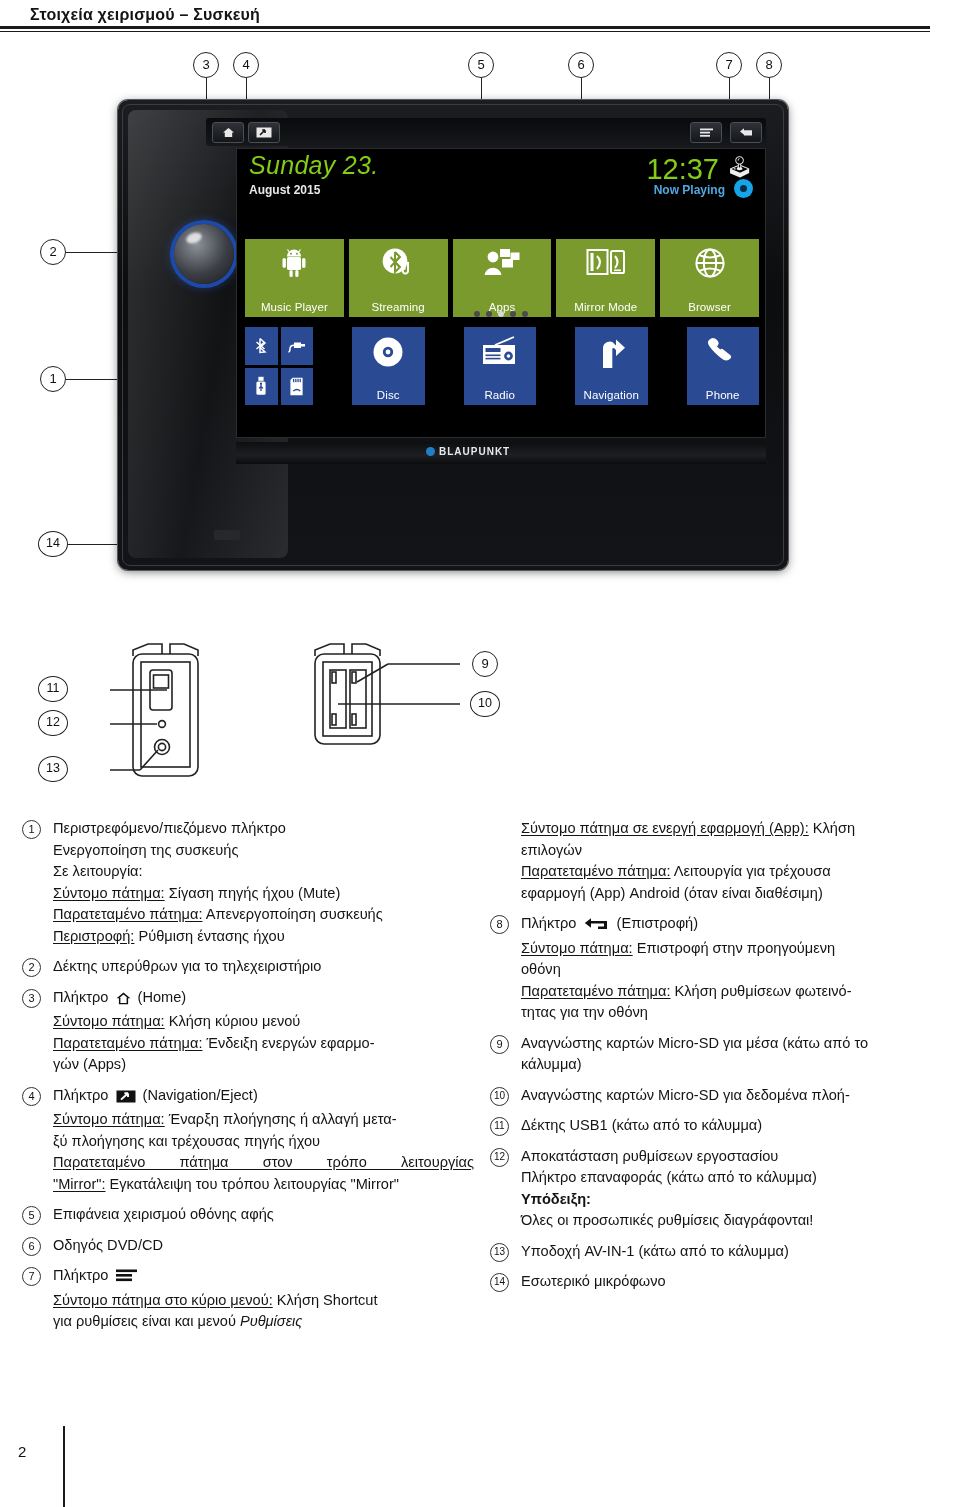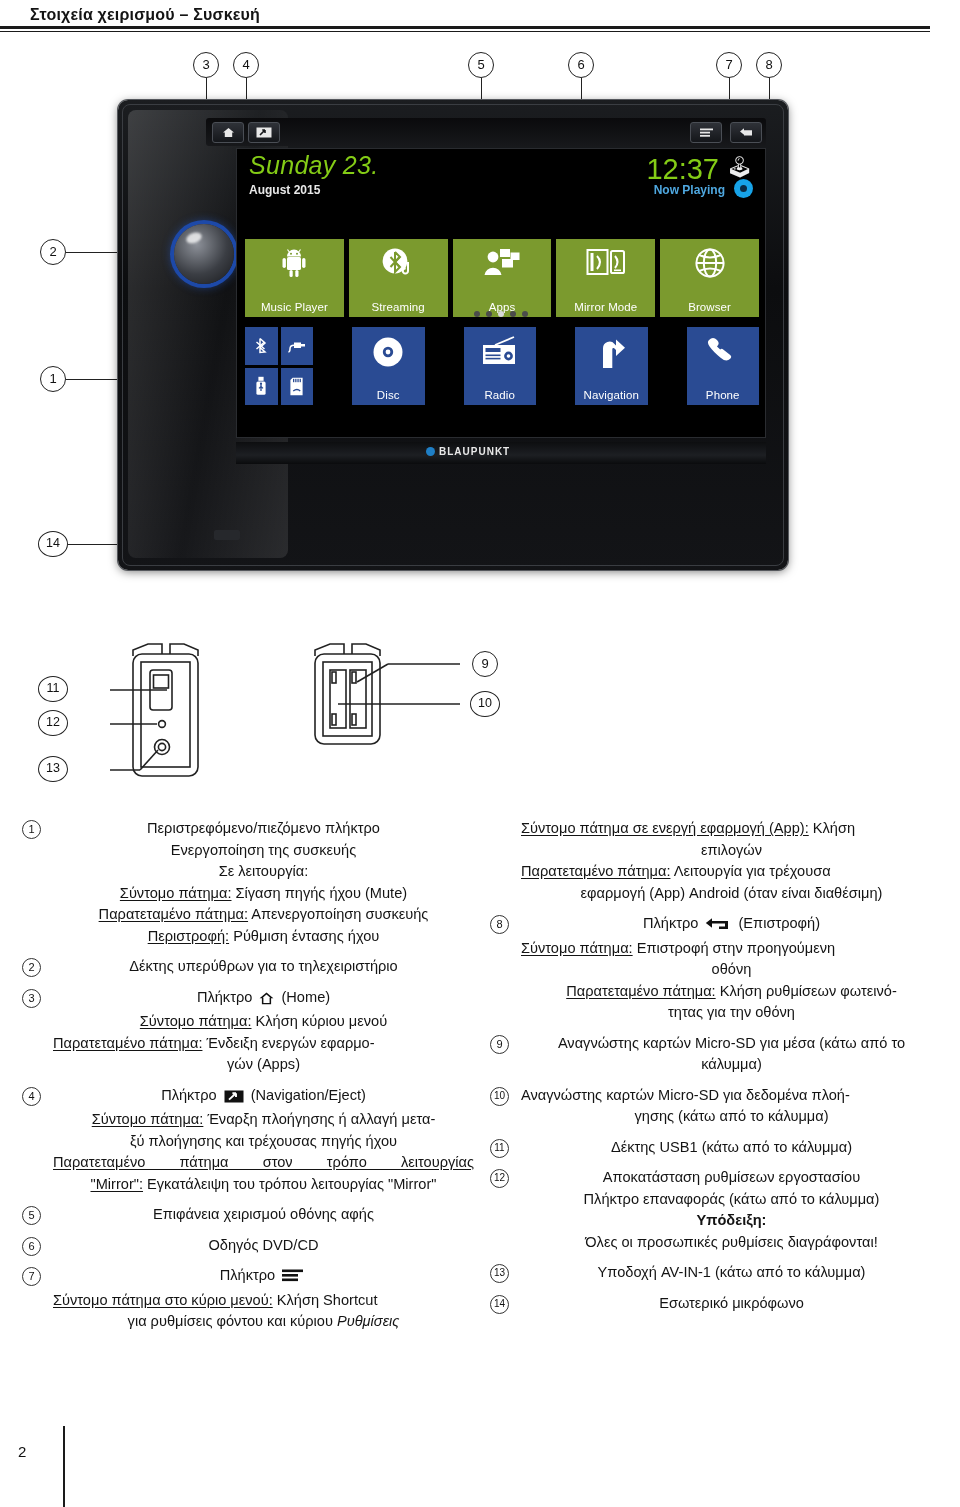--- a/index.html
+++ b/index.html
@@ -89,21 +89,21 @@
 
   
   .cols{position:absolute;left:0;top:818px;width:960px;height:600px;}
   .col{position:absolute;top:0;width:452px;}
   .col-l{left:22px;}
   .col-r{left:490px;}
   .entry{position:relative;margin-bottom:9px;padding-left:31px;}
   .entry .num{position:absolute;left:0;top:2px;width:19px;height:19px;border:1.2px solid #333;
      border-radius:50%;box-sizing:border-box;font-size:11px;line-height:16.5px;text-align:center;color:#111;}
   .entry .num.w2{font-size:10px;}
-  .ln{font-size:14.6px;line-height:21.5px;color:#141414;text-align:center;}
+  .ln{font-size:14.6px;line-height:21.5px;color:#141414;}
   .ln .u{text-decoration:underline;text-underline-offset:2px;}
   .ln.just{text-align:justify;}
   .ln .it{font-style:italic;}
   .ln .bd{font-weight:bold;margin-top:8px;}
   .inl-ico{display:inline-block;vertical-align:-3px;margin:0 3px;}
 
   
   .pg-num{position:absolute;left:18px;top:1443px;font-size:15px;color:#111;}
   .pg-bar{position:absolute;left:63px;top:1426px;width:2.4px;height:81px;background:#1a1a1a;}
 </style>
@@ -470,21 +470,21 @@
         <span>Πλήκτρο</span>
         <span class="inl-ico">
           <svg width="22" height="14" viewBox="0 0 22 14">
               <rect x="0" y="0.5" width="21" height="2.6" fill="#111"></rect>
               <rect x="0" y="5" width="16" height="2.6" fill="#111"></rect>
               <rect x="0" y="9.5" width="16" height="2.6" fill="#111"></rect>
             </svg>
         </span>
       </div>
       <div class="ln just"><span class="u">Σύντομο πάτημα στο κύριο μενού:</span><span> Κλήση Shortcut</span></div>
-      <div class="ln"><span>για ρυθμίσεις φόντου και κύριου </span><span class="it">Ρυθμίσεις</span></div>
+      <div class="ln"><span>για ρυθμίσεις είναι και μενού </span><span class="it">Ρυθμίσεις</span></div>
     </div>
   </div>
 
   <div class="col col-r">
 
     <div class="entry">
       <div class="ln just"><span class="u">Σύντομο πάτημα σε ενεργή εφαρμογή (App):</span><span> Κλήση</span></div>
       <div class="ln">επιλογών</div>
       <div class="ln just"><span class="u">Παρατεταμένο πάτημα:</span><span> Λειτουργία για τρέχουσα</span></div>
       <div class="ln">εφαρμογή (App) Android (όταν είναι διαθέσιμη)</div>
@@ -509,21 +509,20 @@
 
     <div class="entry">
       <span class="num">9</span>
       <div class="ln">Αναγνώστης καρτών Micro-SD για μέσα (κάτω από το</div>
       <div class="ln">κάλυμμα)</div>
     </div>
 
     <div class="entry">
       <span class="num w2">10</span>
       <div class="ln just">Αναγνώστης καρτών Micro-SD για δεδομένα πλοή-</div>
-      <div class="ln">γησης (κάτω από το κάλυμμα)</div>
     </div>
 
     <div class="entry">
       <span class="num w2">11</span>
       <div class="ln">Δέκτης USB1 (κάτω από το κάλυμμα)</div>
     </div>
 
     <div class="entry">
       <span class="num w2">12</span>
       <div class="ln">Αποκατάσταση ρυθμίσεων εργοστασίου</div>

